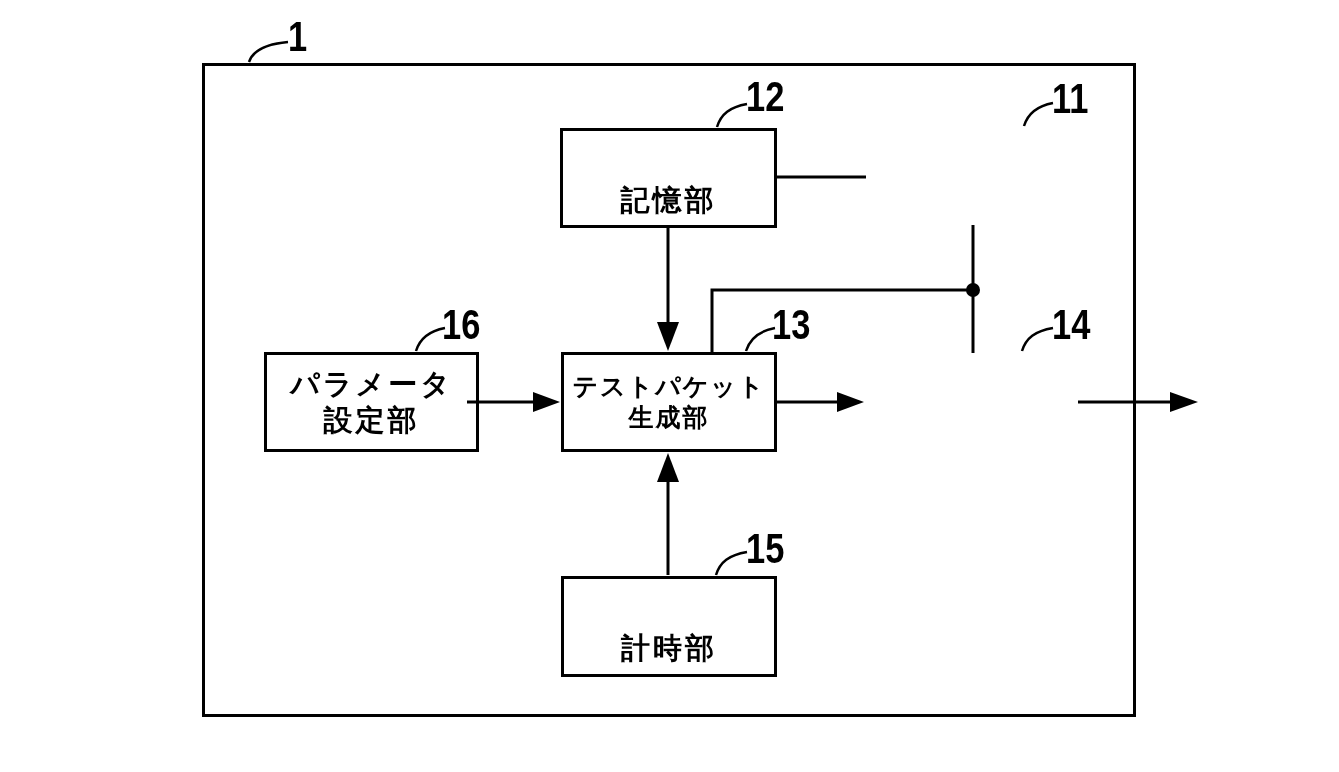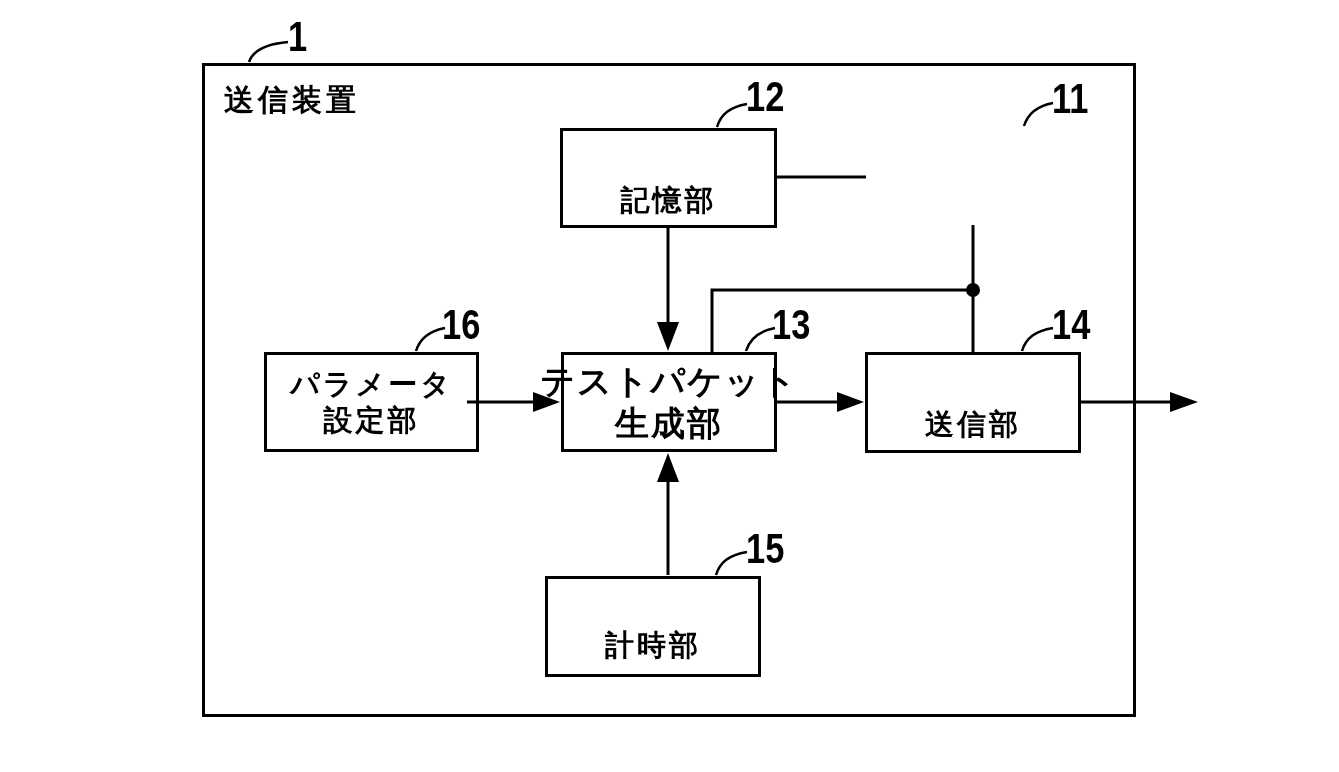--- a/index.html
+++ b/index.html
@@ -44,23 +44,23 @@
     text-align: center;
     font-size: 29px;
     font-weight: bold;
     letter-spacing: 3px;
     line-height: 1.25;
   }
   .block .lbl { white-space: nowrap; margin-top: 44px; }
   #block-storage     { left: 560px; top: 128px; width: 211px; height: 94px; }
   #block-control     { left: 865px; top: 127px; width: 212px; height: 95px; }
   #block-parameter   { left: 264px; top: 352px; width: 209px; height: 94px; }
-  #block-testpacket  { left: 561px; top: 352px; width: 210px; height: 94px; font-size: 34px; letter-spacing: 2px; }
+  #block-testpacket  { left: 561px; top: 352px; width: 210px; height: 94px; font-size: 25px; letter-spacing: 2px; }
   #block-transmitter { left: 865px; top: 352px; width: 210px; height: 95px; }
-  #block-timer       { left: 545px; top: 576px; width: 210px; height: 95px; font-family: Liberation Mono, monospace; }
+  #block-timer       { left: 561px; top: 576px; width: 210px; height: 95px; }
   .refnum {
     position: absolute;
     font-size: 42px;
     font-weight: bold;
     transform: scaleX(0.82);
     transform-origin: left top;
     white-space: nowrap;
     line-height: 1;
   }
   #ref-1  { left: 288px;  top: 16px;  }
@@ -77,44 +77,40 @@
     pointer-events: none;
   }
 </style>
 </head>
 <body>
 
 <div id="stage">
 
   <div class="outer-box"></div>
 
-  <div class="device-label">送信装置</div>
 
   <div class="block" id="block-storage">
     <span class="lbl">記憶部</span>
   </div>
 
 
   <div class="block" id="block-parameter">
     <span>
       <span class="lbl">パラメータ</span><br>
       <span class="lbl">設定部</span>
     </span>
   </div>
 
   <div class="block" id="block-testpacket">
     <span>
       <span class="lbl">テストパケット</span><br>
       <span class="lbl">生成部</span>
     </span>
   </div>
 
-  <div class="block" id="block-transmitter">
-    <span class="lbl">送信部</span>
-  </div>
 
   <div class="block" id="block-timer">
     <span class="lbl">計時部</span>
   </div>
 
   <div class="refnum" id="ref-1">1</div>
   <div class="refnum" id="ref-12">12</div>
   <div class="refnum" id="ref-11">11</div>
   <div class="refnum" id="ref-16">16</div>
   <div class="refnum" id="ref-13">13</div>

